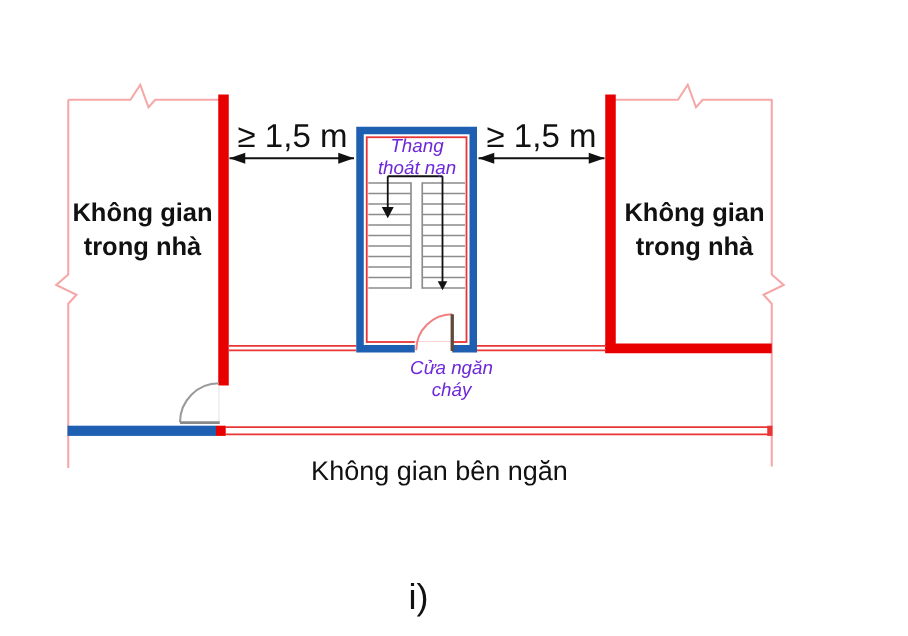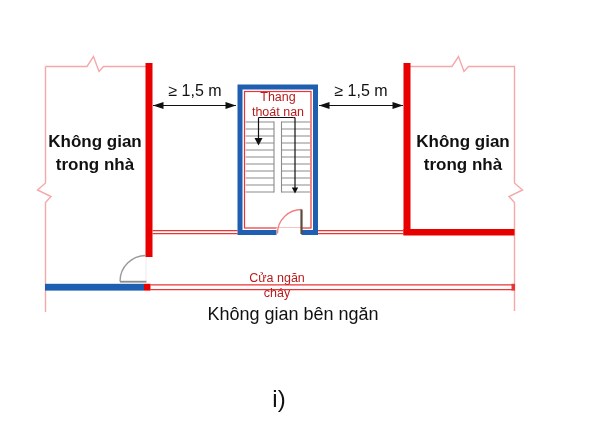--- a/index.html
+++ b/index.html
@@ -1,24 +1,24 @@
 <!DOCTYPE html>
 <html><head>
 <meta charset="utf-8">
 <style>
   html,body{margin:0;padding:0;background:#ffffff;}
   .stage{position:relative;width:605px;height:424px;background:#ffffff;overflow:hidden;
          font-family:"Liberation Sans",sans-serif;}
   .art{position:absolute;left:0;top:0;}
   .lbl{position:absolute;transform:translateX(-50%);text-align:center;white-space:pre-line;color:#111111;}
-  .red{color:#b91c1c;}
+  .red{color:#6d28d9;font-style:italic;}
   .s17{font-size:17px;line-height:23px;font-weight:bold;}
   .s18{font-size:18px;line-height:22px;}
   .s12{font-size:12.5px;line-height:15px;}
-  .dim{font-size:16px;line-height:20px;white-space:nowrap;}
+  .dim{font-size:22px;line-height:20px;white-space:nowrap;}
   .cap{font-size:24px;line-height:26px;}
 </style>
 </head>
 <body>
 
 <div class="stage">
 
   <svg class="art" width="605" height="424" viewBox="0 0 605 424">
 
     <g fill="none" stroke="#f6a8a8" stroke-width="1.4">
@@ -81,19 +81,19 @@
   <div class="lbl s17" style="left:95px;top:130px;">Không gian
 trong nhà</div>
   <div class="lbl s17" style="left:463px;top:130px;">Không gian
 trong nhà</div>
 
   <div class="lbl dim" style="left:195px;top:81px;">≥ 1,5 m</div>
   <div class="lbl dim" style="left:361px;top:81px;">≥ 1,5 m</div>
 
   <div class="lbl red s12" style="left:278px;top:90px;">Thang
 thoát nạn</div>
-  <div class="lbl red s12" style="left:277px;top:238px;margin-top:33px;">Cửa ngăn
+  <div class="lbl red s12" style="left:301px;top:238px;">Cửa ngăn
 cháy</div>
 
   <div class="lbl s18" style="left:293px;top:303px;">Không gian bên ngăn</div>
 
   <div class="lbl cap" style="left:279px;top:386px;">i)</div>
 </div>
 
 </body></html>

